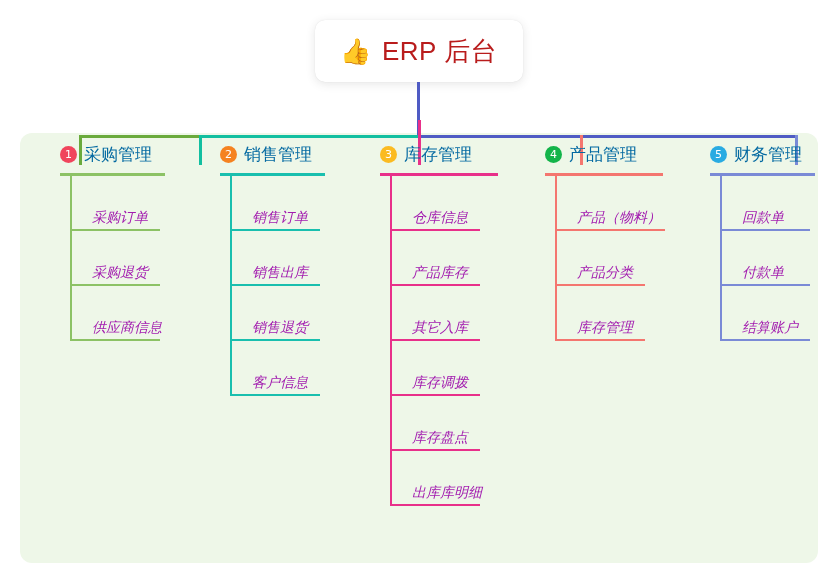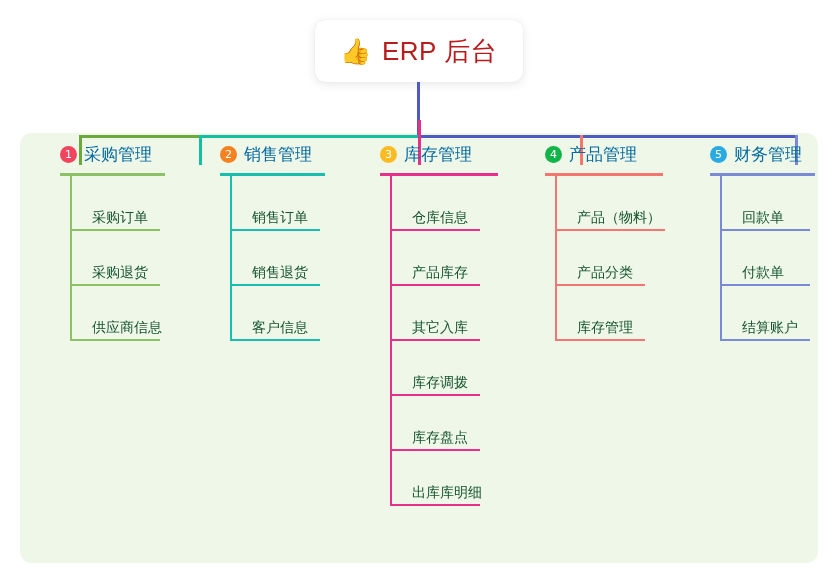--- a/index.html
+++ b/index.html
@@ -107,22 +107,23 @@
     position: relative;
     height: 55px;
     box-sizing: border-box;
     display: flex;
     align-items: flex-end;
     padding-left: 22px;
     padding-bottom: 4px;
   }
   .leaf .leaf-label {
     font-size: 14px;
-    color: #14532d;
+    color: #a21caf;
     white-space: nowrap;
+    font-style: italic;
   }
   .leaf .leaf-rule {
     position: absolute;
     left: 0;
     bottom: 0;
     width: 90px;
     height: 2px;
   }
   .leaf.wide .leaf-rule {
     width: 110px;
@@ -183,20 +184,24 @@
       <span class="col-title">销售管理</span>
     </div>
     <div class="col-rule" style="background: rgb(25, 191, 174); width: 105px;"></div>
     <div class="leaves">
       <div class="spine" style="background: rgb(25, 191, 174);"></div>
       <div class="leaf">
         <span class="leaf-label">销售订单</span>
         <div class="leaf-rule" style="background: rgb(25, 191, 174);"></div>
       </div>
       <div class="leaf">
+        <span class="leaf-label">销售出库</span>
+        <div class="leaf-rule" style="background: rgb(25, 191, 174);"></div>
+      </div>
+      <div class="leaf">
         <span class="leaf-label">销售退货</span>
         <div class="leaf-rule" style="background: rgb(25, 191, 174);"></div>
       </div>
       <div class="leaf">
         <span class="leaf-label">客户信息</span>
         <div class="leaf-rule" style="background: rgb(25, 191, 174);"></div>
       </div>
     </div>
   </div>
 <div class="column" id="col-3" style="left:360px;">

